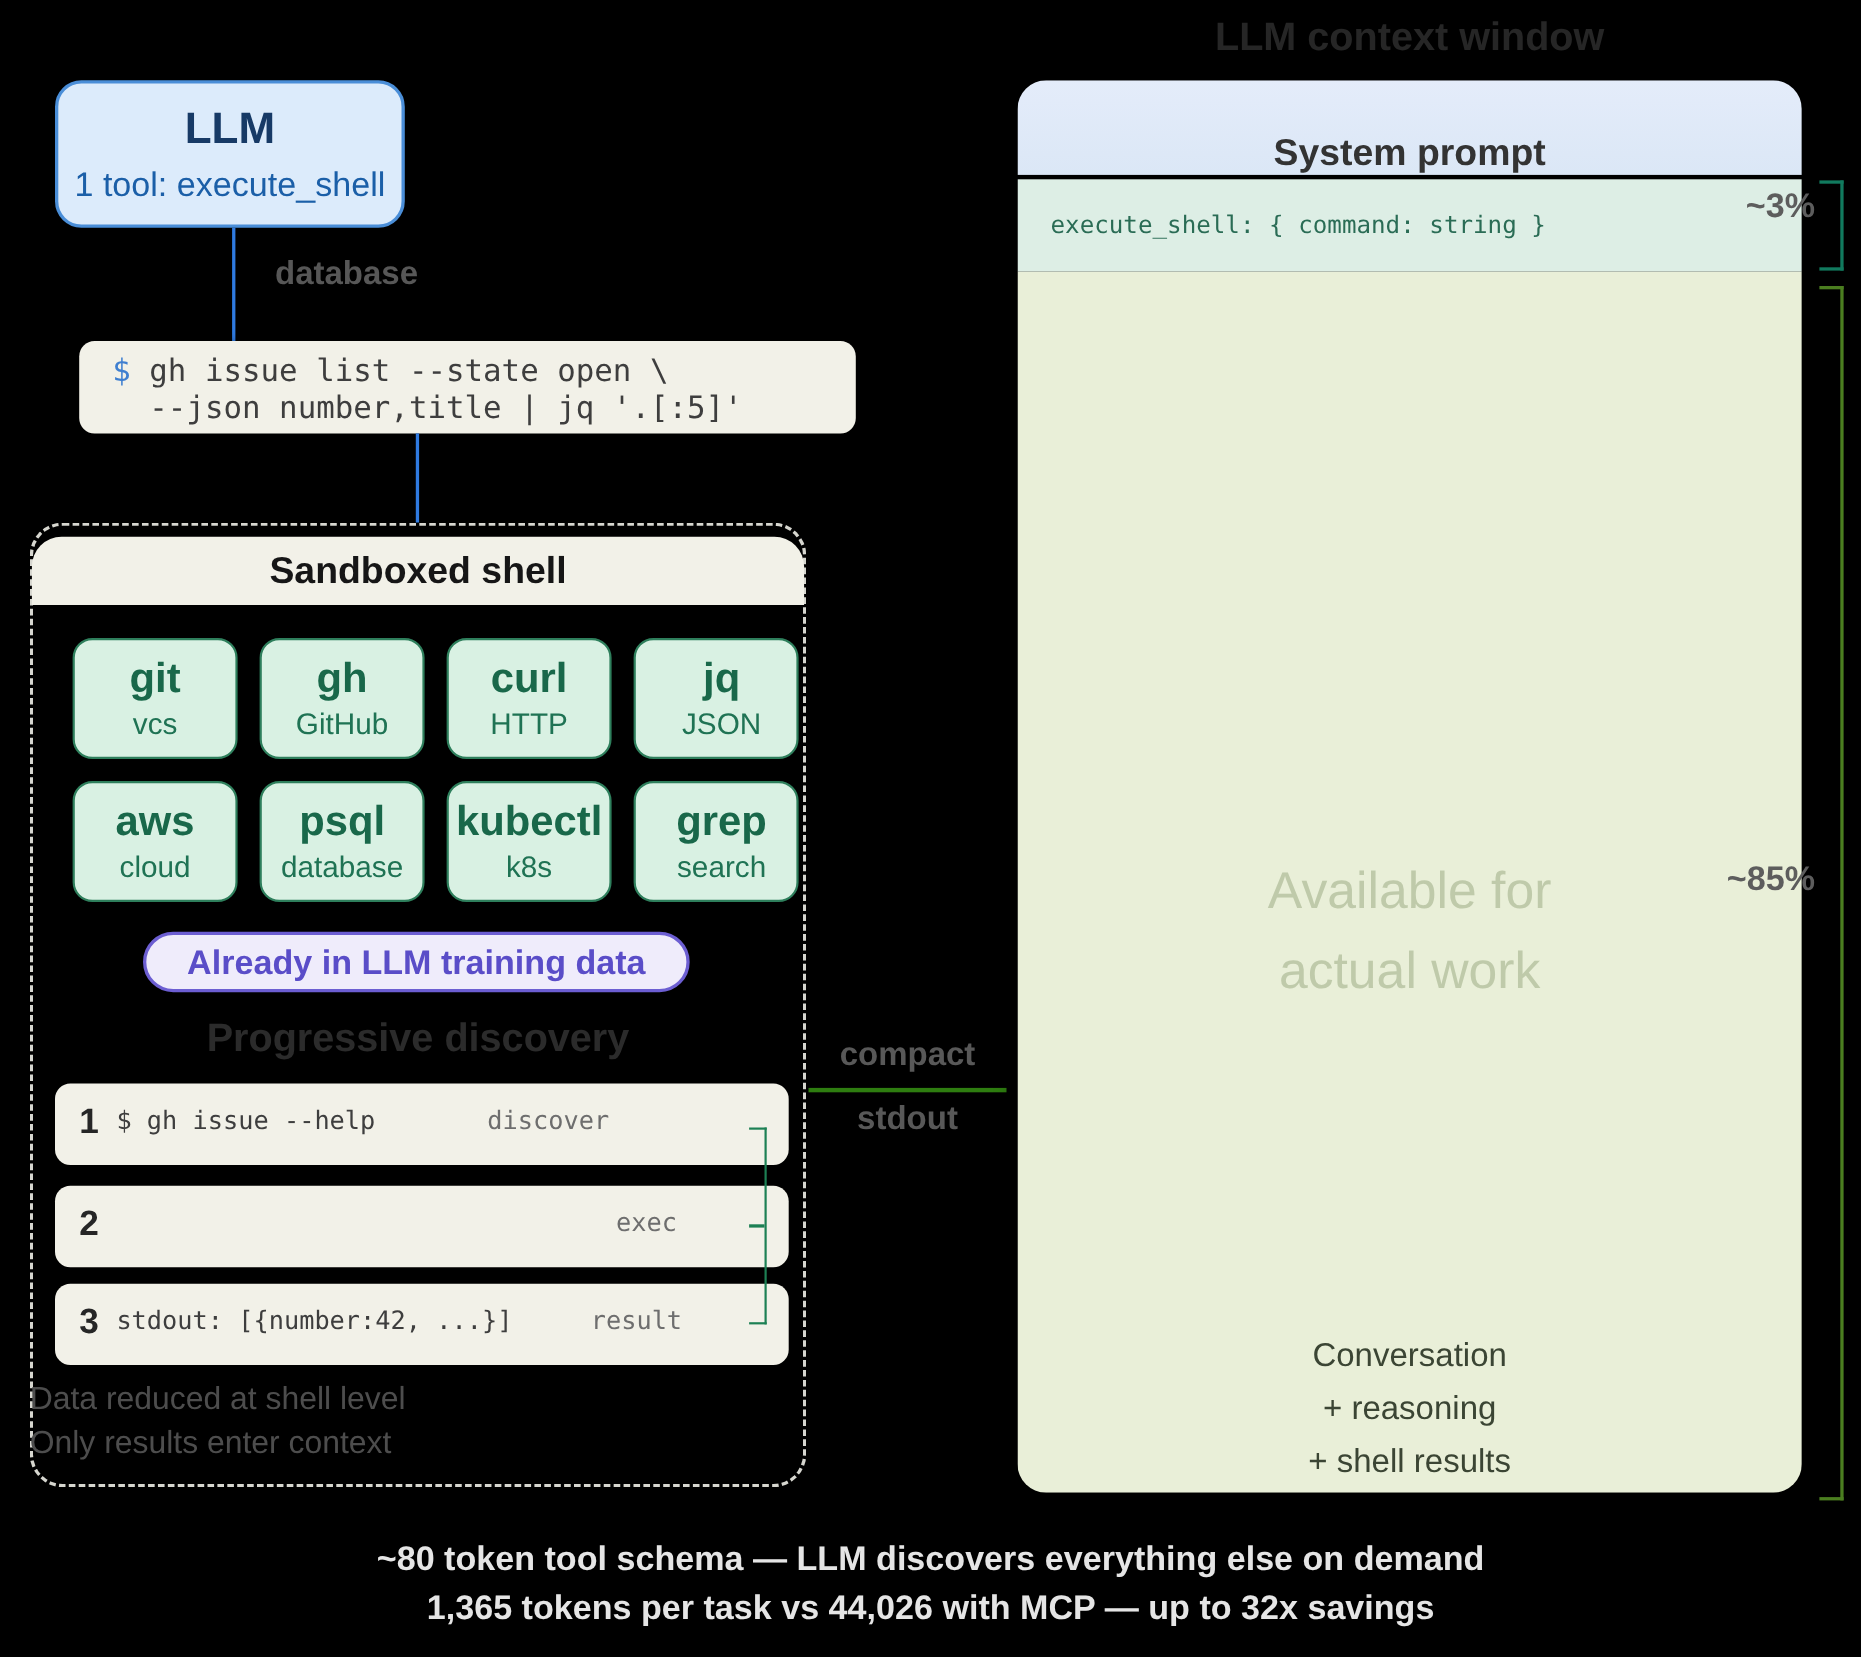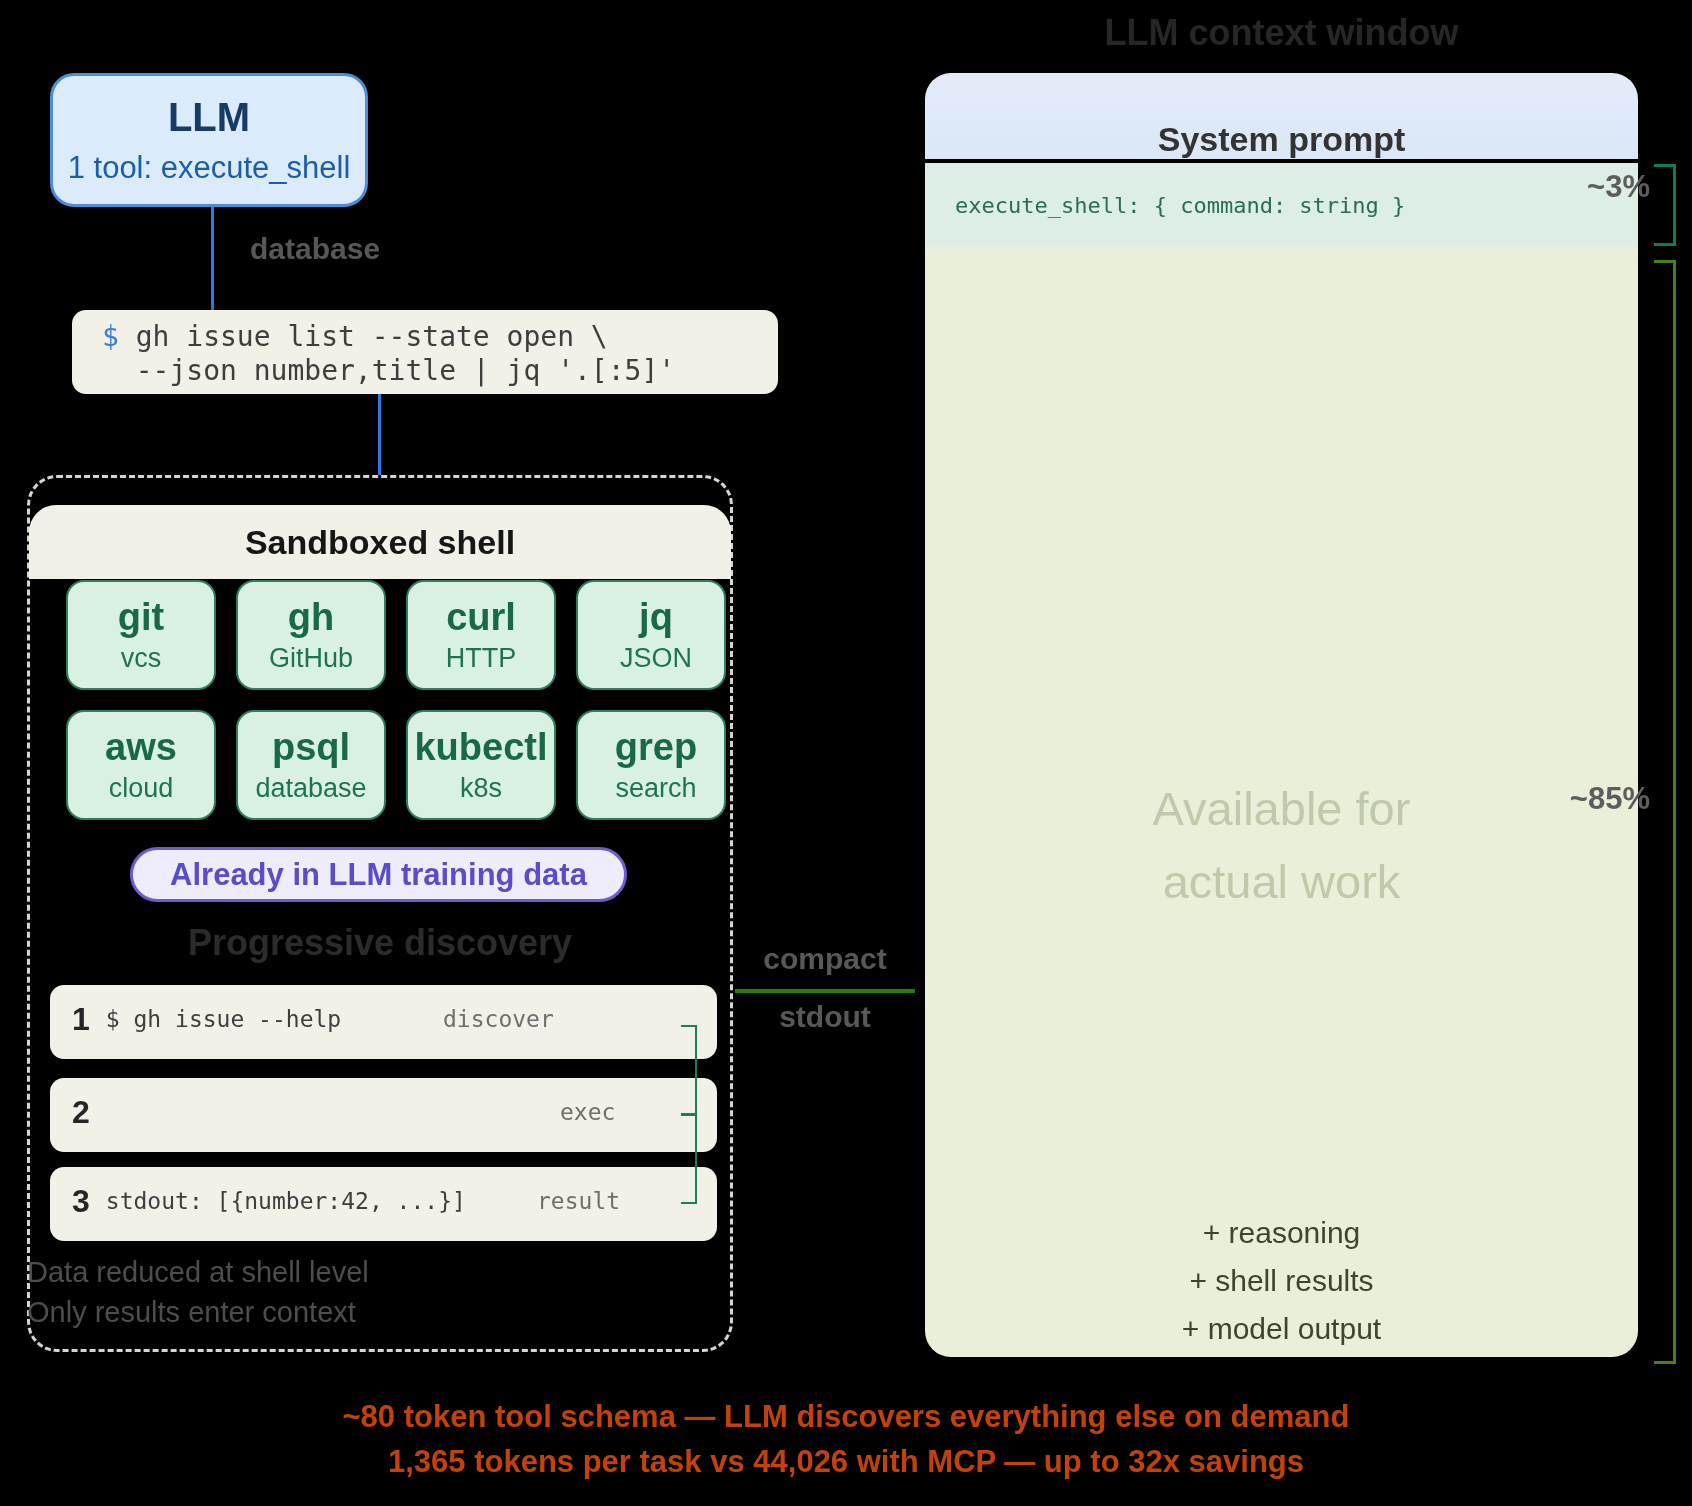--- a/index.html
+++ b/index.html
@@ -23,21 +23,21 @@
   .codebox{left:27px;top:310px;width:706px;height:84px;background:#f2f1e8;
     border-radius:14px;box-sizing:border-box;padding:10px 0 0 30px;
     font-family:"DejaVu Sans Mono",monospace;font-size:28px;line-height:34px;
     color:#3e3e3e;box-shadow:0 4px 12px rgba(0,0,0,.55);margin-left:45px;}
   .codebox .line{white-space:pre;}
   .prompt{color:#3f7fd0;}
 
   
   .sandbox{left:27px;top:475px;width:706px;height:877px;border:3px dashed #d6d6cf;
     border-radius:30px;box-sizing:border-box;}
-  .sandbox-header{left:29px;top:505px;width:702px;height:74px;background:#f2f1e8;
+  .sandbox-header{left:29px;top:488px;width:702px;height:62px;background:#f2f1e8;
     border-radius:27px 27px 0 0;display:flex;align-items:center;justify-content:center;}
   .sandbox-title{color:#161616;font-size:34px;font-weight:600;}
 
   .tool{width:150px;height:110px;background:#d9f1e3;border:2.5px solid #2e7f5c;
     border-radius:18px;display:flex;flex-direction:column;align-items:center;
     justify-content:center;gap:4px;box-sizing:border-box;}
   .tool-name{color:#19684a;font-size:38px;font-weight:600;}
   .tool-desc{color:#1f7354;font-size:27px;}
   .tool-r1{top:580px;} .tool-r2{top:710px;align-items:center;}
   .tc1{left:66px;} .tc2{left:236px;} .tc3{left:406px;} .tc4{left:576px;padding-left:10px;}
@@ -103,21 +103,21 @@
   .pct85{left:1490px;top:781px;width:160px;}
   .bracket{box-sizing:border-box;}
   .bracket-3{left:1654px;top:164px;width:22px;height:82px;
     border-top:3px solid #117a5e;border-right:3px solid #117a5e;
     border-bottom:3px solid #117a5e;}
   .bracket-85{left:1654px;top:260px;width:22px;height:1104px;
     border-top:3px solid #4b7e20;border-right:3px solid #4b7e20;
     border-bottom:3px solid #4b7e20;}
 
   
-  .footer-line{left:0;width:1692px;text-align:center;color:#c2410c;
+  .footer-line{left:0;width:1692px;text-align:center;color:#e5e5e5;
     font-size:31px;font-weight:600;}
   .fl1{top:1399px;} .fl2{top:1444px;}
 </style>
 </head>
 <body>
 
 <div class="abs llm-box">
   <div class="llm-title">LLM</div>
   <div class="llm-sub">1 tool: execute_shell</div>
 </div>
@@ -209,20 +209,21 @@
   </div>
   <div class="band-schema">
     <div class="schema-code">execute_shell: { command: string }</div>
   </div>
   <div class="band-work">
     <div class="watermark">
       <div>Available for</div>
       <div>actual work</div>
     </div>
     <div class="cw-contents">
+      <div>Conversation</div>
       <div>+ reasoning</div>
       <div>+ shell results</div>
       <div>+ model output</div>
     </div>
   </div>
 </div>
 
 <div class="abs pct pct3">~3%</div>
 <div class="abs bracket bracket-3"></div>
 <div class="abs pct pct85">~85%</div>

